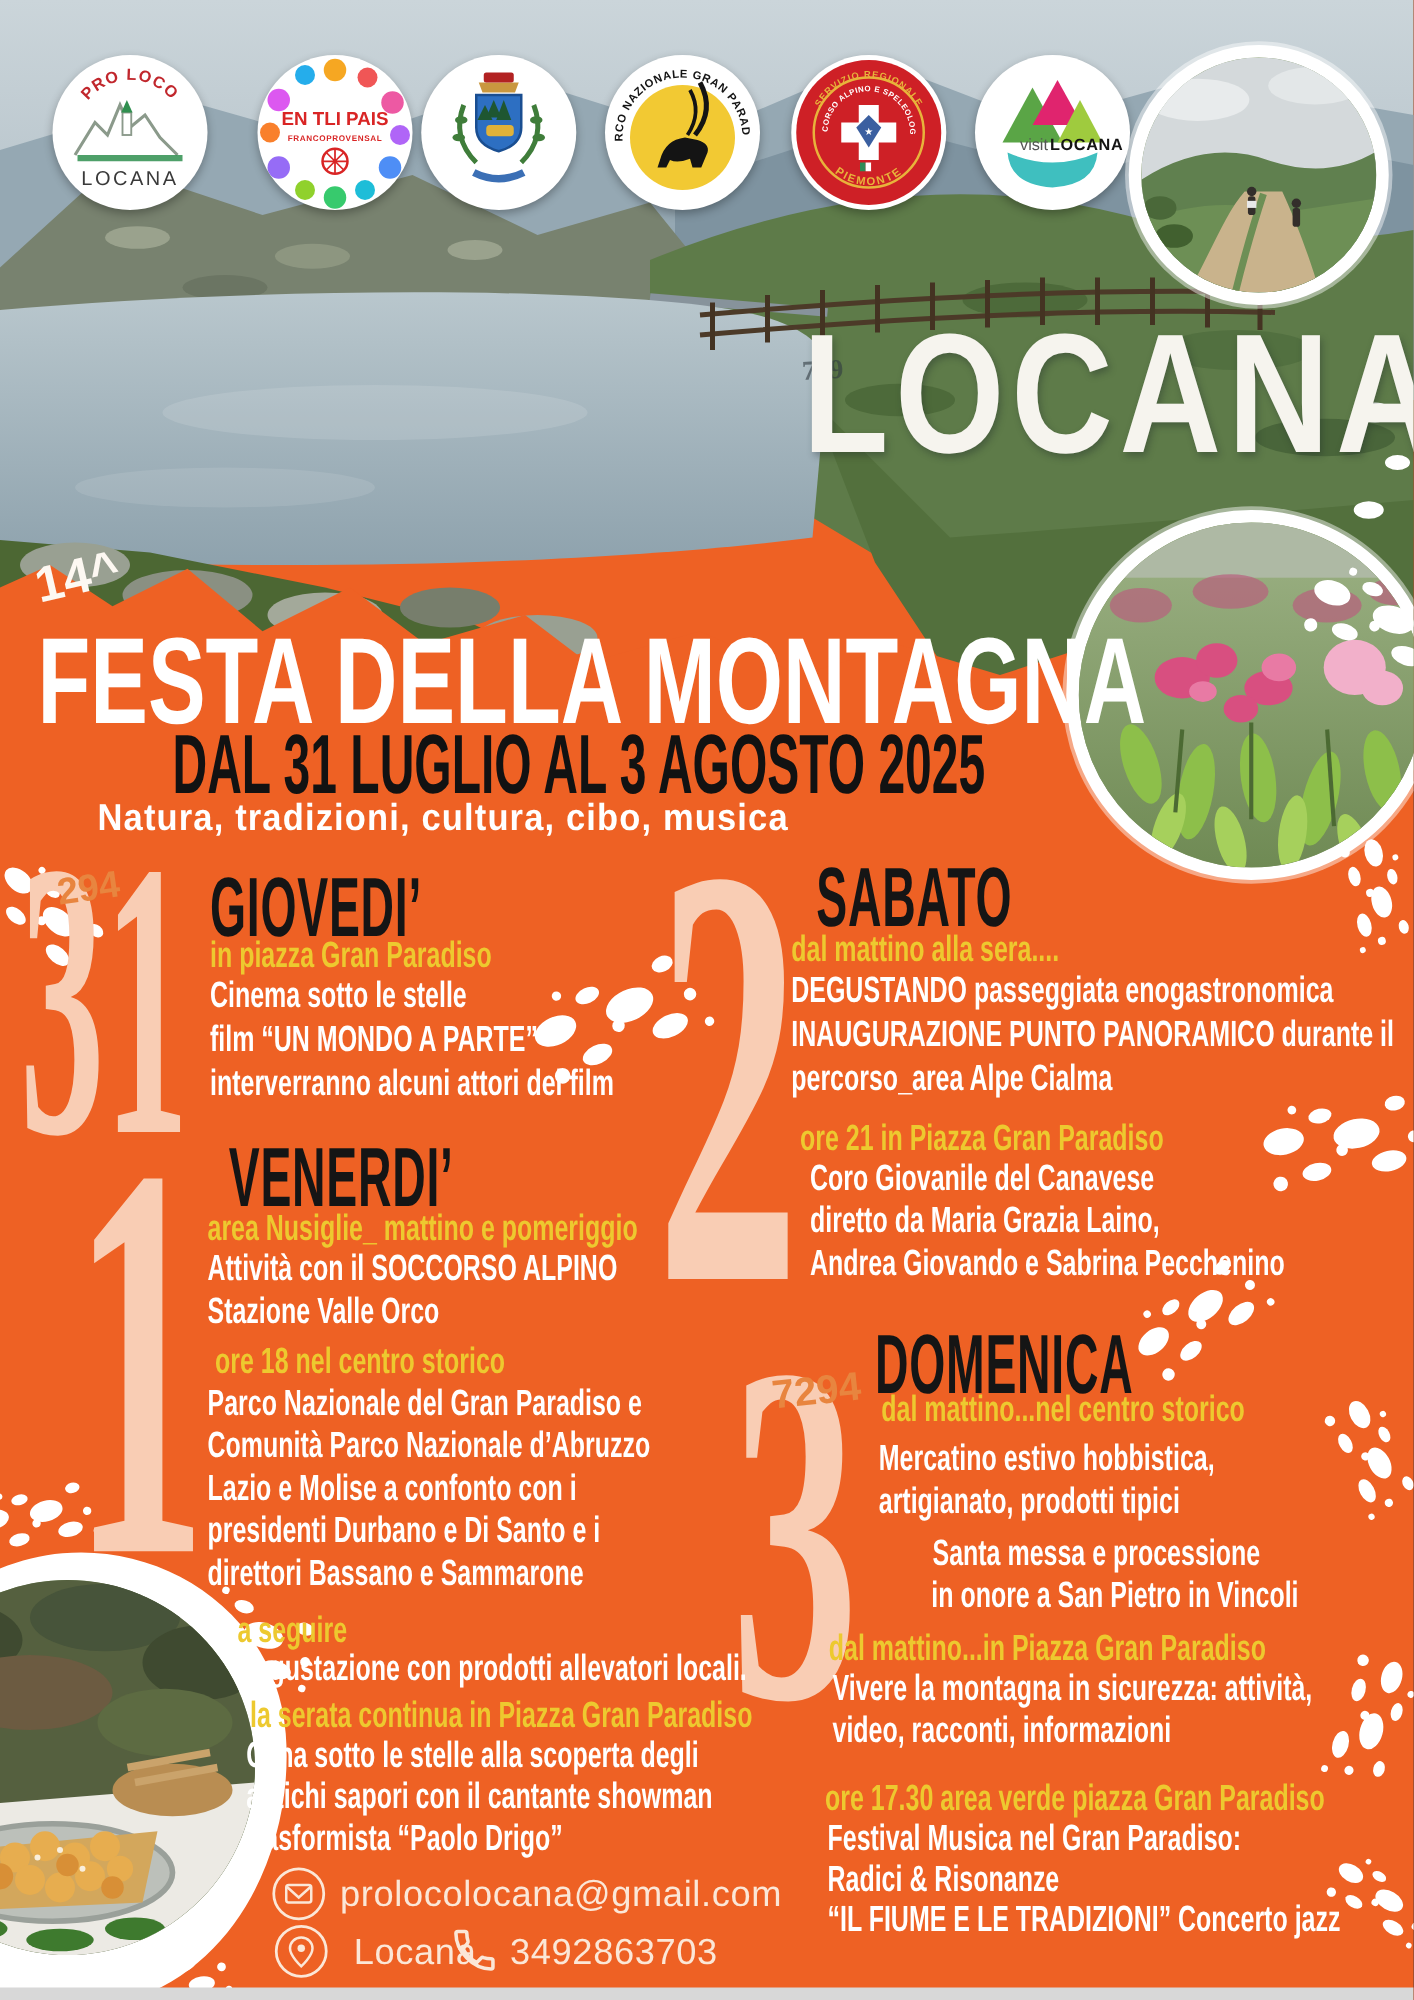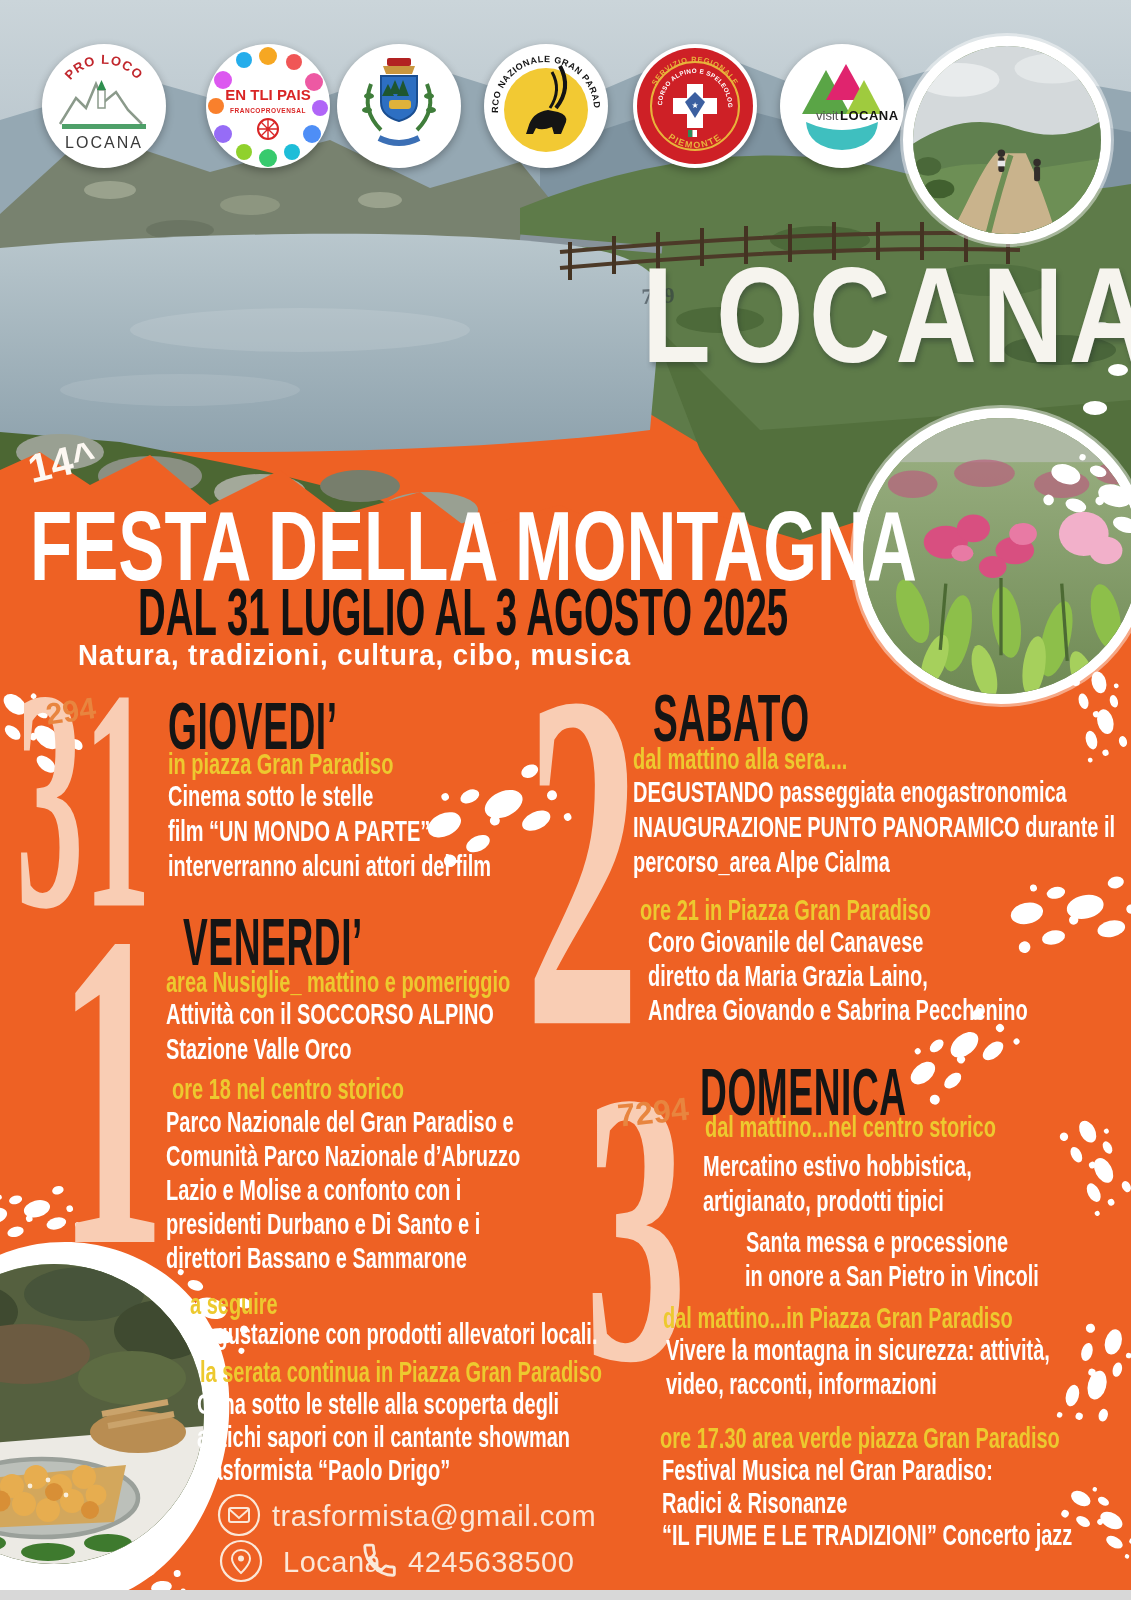--- a/index.html
+++ b/index.html
@@ -447,26 +447,26 @@
   <div class="ln y" style="left:660px;top:1424px">ore  17.30  area verde piazza Gran Paradiso</div>
   <div class="ln w" style="left:662px;top:1456px">Festival Musica nel Gran Paradiso:</div>
   <div class="ln w" style="left:662px;top:1489px">Radici &amp; Risonanze</div>
   <div class="ln w" style="left:662px;top:1521px">“IL FIUME E LE TRADIZIONI” Concerto jazz</div>
 
   <svg class="cicon" style="left:216px;top:1492px" width="46" height="46" viewBox="0 0 46 46">
     <circle cx="23" cy="23" r="20" fill="none" stroke="#FBE7D7" stroke-width="2.2"></circle>
     <rect x="13" y="16" width="20" height="14" rx="2" fill="none" stroke="#FBE7D7" stroke-width="2"></rect>
     <polyline points="13,17 23,26 33,17" fill="none" stroke="#FBE7D7" stroke-width="2"></polyline>
   </svg>
-  <div class="contact-text" style="left:272px;top:1502px">trasformista@gmail.com</div>
+  <div class="contact-text" style="left:272px;top:1502px">prolocolocana@gmail.com</div>
   <svg class="cicon" style="left:218px;top:1538px" width="46" height="46" viewBox="0 0 46 46">
     <circle cx="23" cy="23" r="20" fill="none" stroke="#FBE7D7" stroke-width="2.2"></circle>
     <path d="M23,12 c-5.5,0 -9,4.2 -9,8.6 C14,27 23,35 23,35 s9,-8 9,-14.4 C32,16.2 28.5,12 23,12 Z" fill="none" stroke="#FBE7D7" stroke-width="2"></path>
     <circle cx="23" cy="20.5" r="3" fill="#FBE7D7"></circle>
   </svg>
   <div class="contact-text" style="left:283px;top:1548px">Locana</div>
   <svg class="cicon" style="left:360px;top:1542px" width="38" height="38" viewBox="0 0 24 24">
     <path d="M6.6 10.8c1.5 3 3.9 5.4 6.9 6.9l2.3-2.3c.3-.3.7-.4 1.1-.2 1.2.4 2.5.6 3.8.6.6 0 1 .4 1 1V20c0 .6-.4 1-1 1C11.8 21 3 12.2 3 3c0-.6.4-1 1-1h3.5c.6 0 1 .4 1 1 0 1.3.2 2.6.6 3.8.1.4 0 .8-.2 1.1L6.6 10.8z" fill="none" stroke="#FBE7D7" stroke-width="1.8"></path>
   </svg>
-  <div class="contact-text" style="left:408px;top:1548px">4245638500</div>
+  <div class="contact-text" style="left:408px;top:1548px">3492863703</div>
 
   <div class="strip"></div>
 </div>
 
 </body></html>

